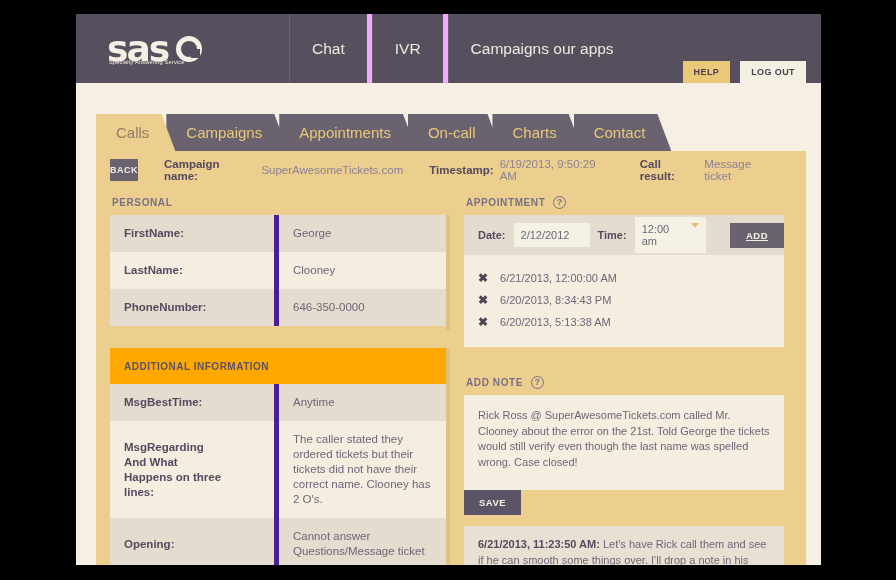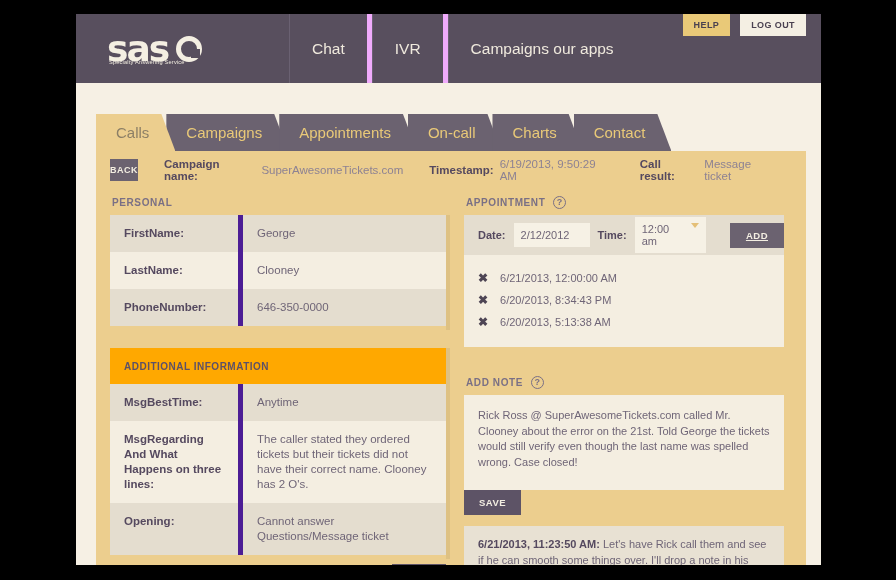--- a/index.html
+++ b/index.html
@@ -76,21 +76,21 @@
     border-left: 1px solid #6a6172;
     border-right: 5px solid #f0abfc;
     cursor: pointer;
     white-space: nowrap;
   }
   .nav-item.plain { border-right: none; }
 
   .top-actions {
     position: absolute;
     right: 15px; top: 0; height: 100%;
-    display: flex; align-items: flex-start; gap: 10px;
+    display: flex; align-items: flex-end; gap: 10px;
   }
   .btn-help {
     background: #e9c978;
     color: #4a4150;
     font-size: 9px;
     font-weight: bold;
     letter-spacing: .4px;
     padding: 6px 11px;
     cursor: pointer;
   }
@@ -201,21 +201,22 @@
   .ftable::after {
     content: "";
     position: absolute;
     right: -4px; top: 0; bottom: -4px;
     width: 4px;
     background: rgba(120,100,60,.12);
   }
   .frow {
     display: flex;
     min-height: 36px;
-    align-items: flex-start;
+    align-items: center;
+    gap: 36px;
   }
   .frow.alt { background: #f4eee1; }
   .frow.norm { background: #e4ddcf; }
   .fkey {
     width: 128px;
     flex: 0 0 128px;
     padding: 11px 10px 11px 14px;
     font-size: 11.5px;
     font-weight: bold;
     color: #55495f;

